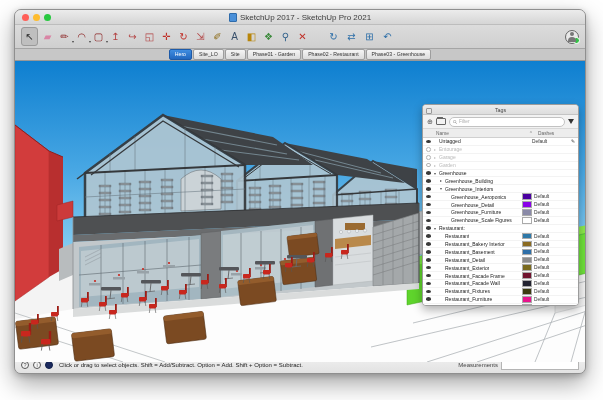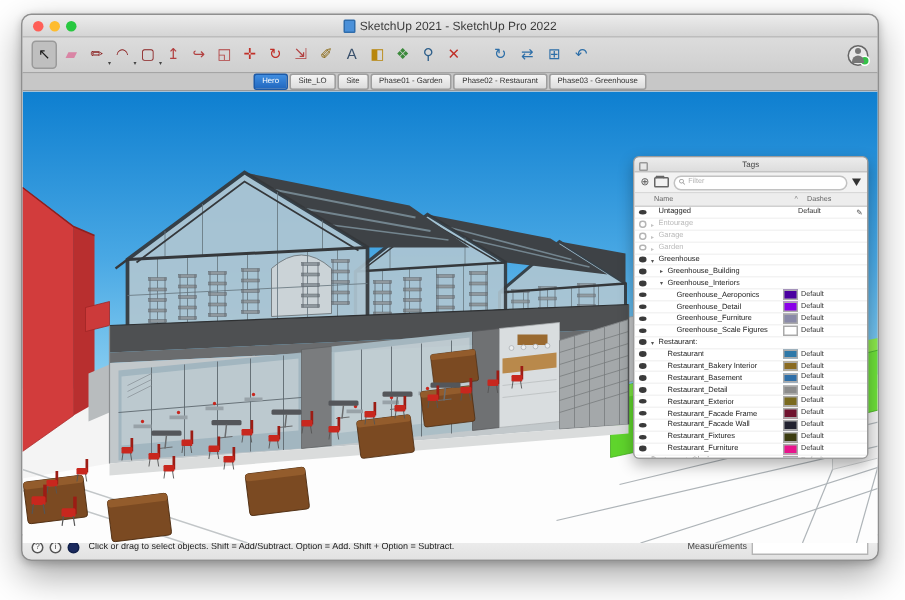--- a/index.html
+++ b/index.html
@@ -77,21 +77,21 @@
 <div class="window">
 
   <div class="titlebar">
     <div class="lights">
       <div class="light" style="background:#ff5f57"></div>
       <div class="light" style="background:#febc2e"></div>
       <div class="light" style="background:#28c840"></div>
     </div>
     <div class="title">
       <span class="doc-icon"></span>
-      <span>SketchUp 2021 - SketchUp Pro 2022</span>
+      <span>SketchUp 2017 - SketchUp Pro 2021</span>
     </div>
   </div>
 
   <div class="toolbar">
     <div id="tools-g1" style="display:flex;align-items:center;gap:2px;">
         <div class="tool sel" style="color: rgb(27, 27, 27);">↖</div>
         <div class="tool" style="color: rgb(217, 133, 165);">▰</div>
         <div class="tool" style="color: rgb(139, 32, 32);">✏<span class="dd">▾</span></div>
         <div class="tool" style="color: rgb(139, 32, 32);">◠<span class="dd">▾</span></div>
         <div class="tool" style="color: rgb(139, 32, 32);">▢<span class="dd">▾</span></div>

